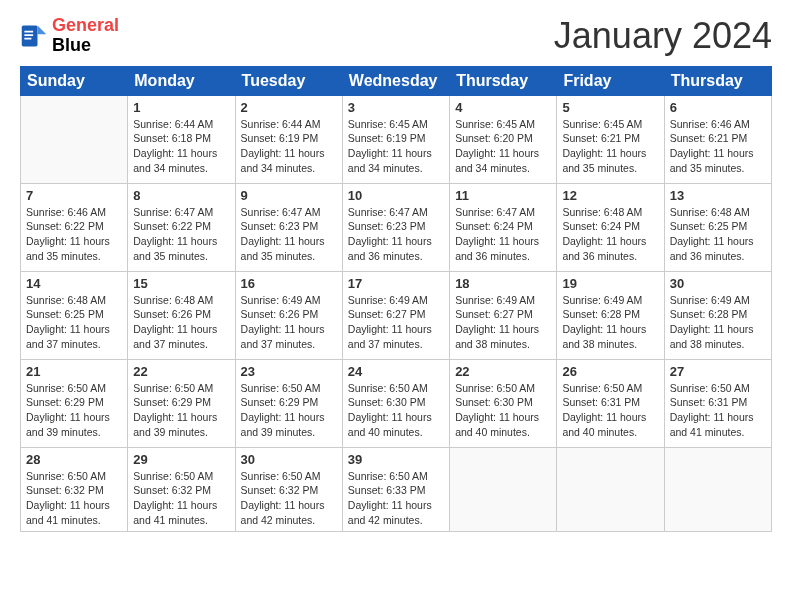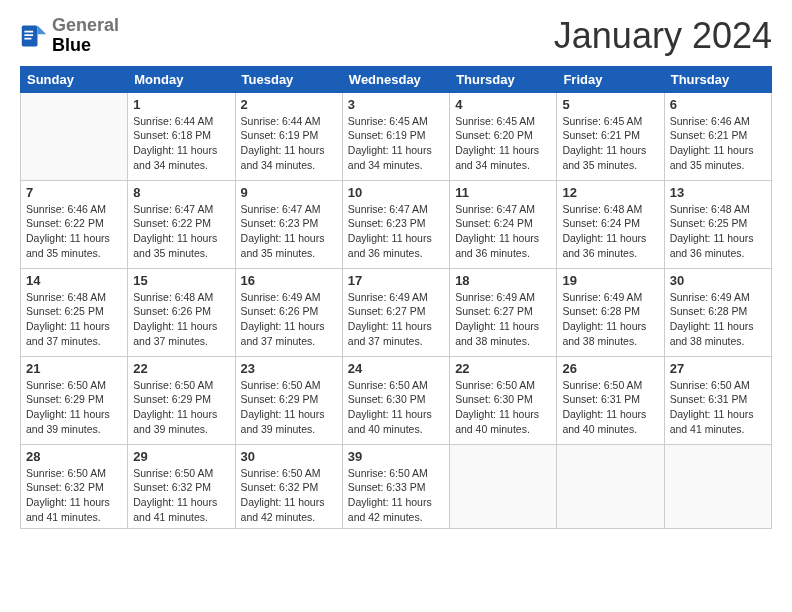--- a/index.html
+++ b/index.html
@@ -26,21 +26,21 @@
       align-items: center;
       gap: 4px;
     }
     .logo-text {
       font-size: 18px;
       font-weight: bold;
       color: #333;
       line-height: 1.1;
     }
     .logo-text span {
-      color: #737373;
+      color: #ef4444;
     }
     .logo-icon {
       width: 28px;
       height: 28px;
     }
     .title-block {
       text-align: right;
     }
     .month-title {
       font-size: 36px;
@@ -56,21 +56,21 @@
     .calendar {
       width: 100%;
       border-collapse: collapse;
       font-size: 11px;
     }
     .calendar th {
       background: #1a5eb8;
       color: #fff;
       text-align: left;
       padding: 5px 6px;
-      font-size: 13px;
+      font-size: 16px;
       font-weight: bold;
       border: 1px solid #1a5eb8;
     }
     .calendar td {
       border: 1px solid #ccc;
       vertical-align: top;
       padding: 4px 5px;
       width: calc(100% / 7);
       height: 88px;
       background: #fff;

